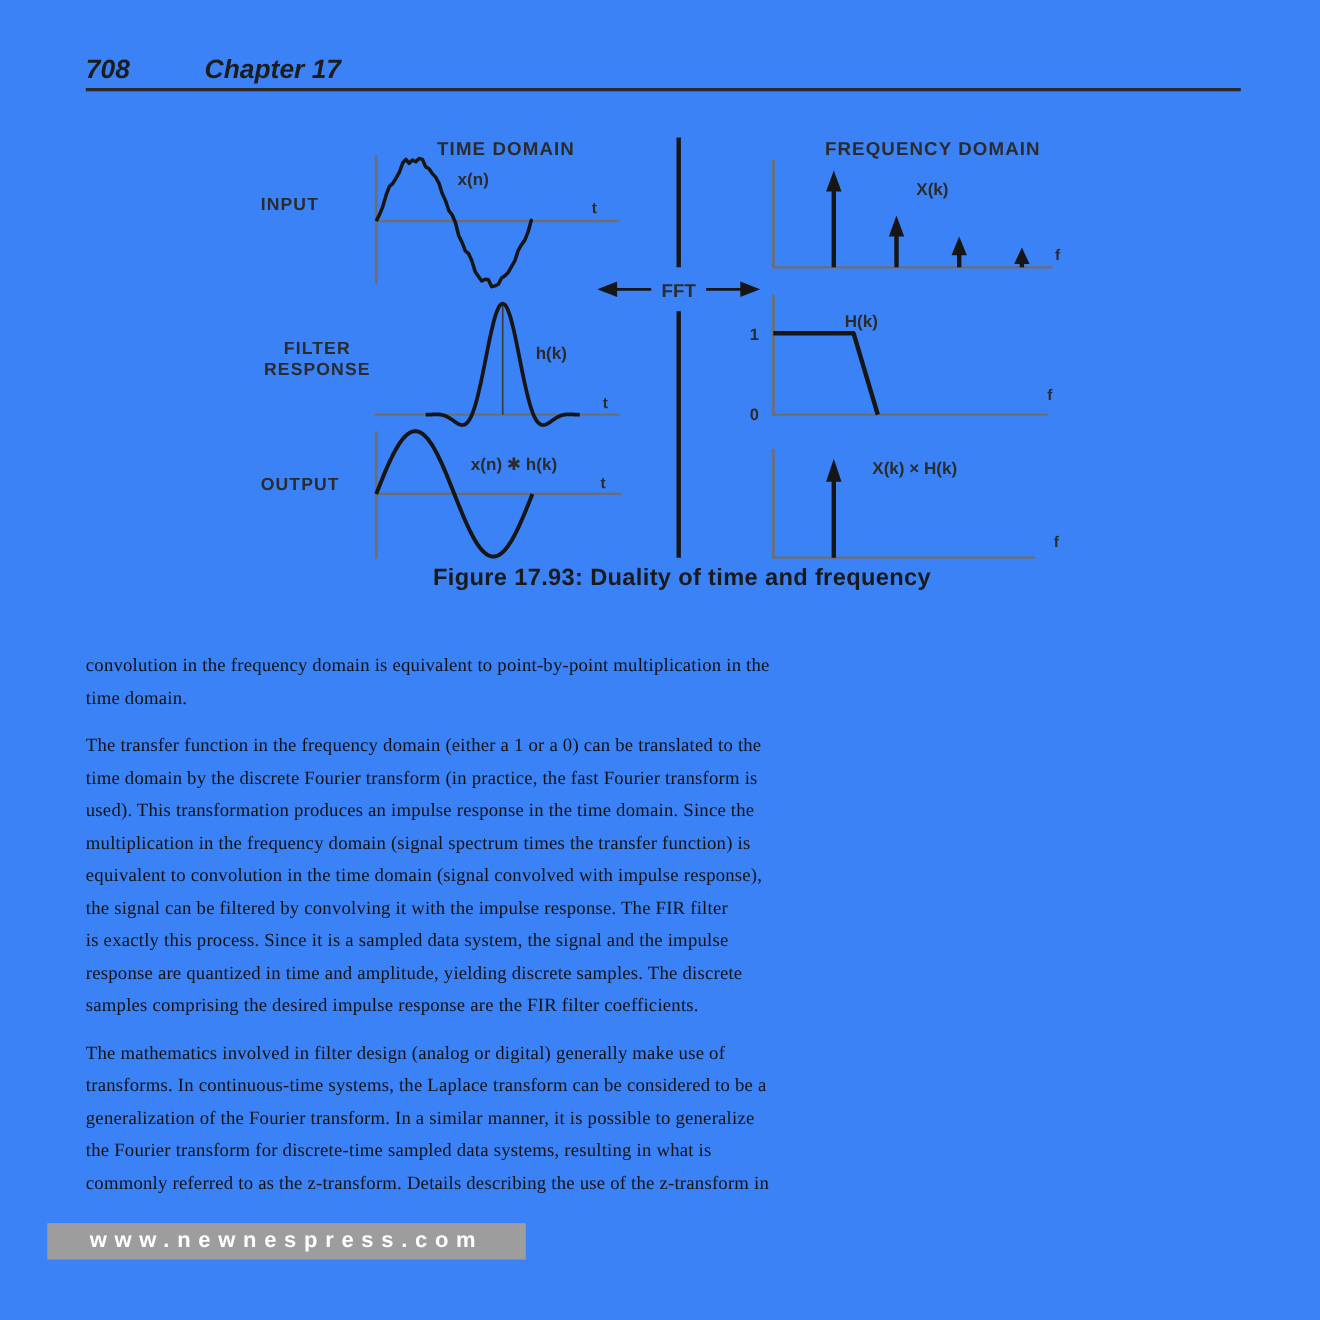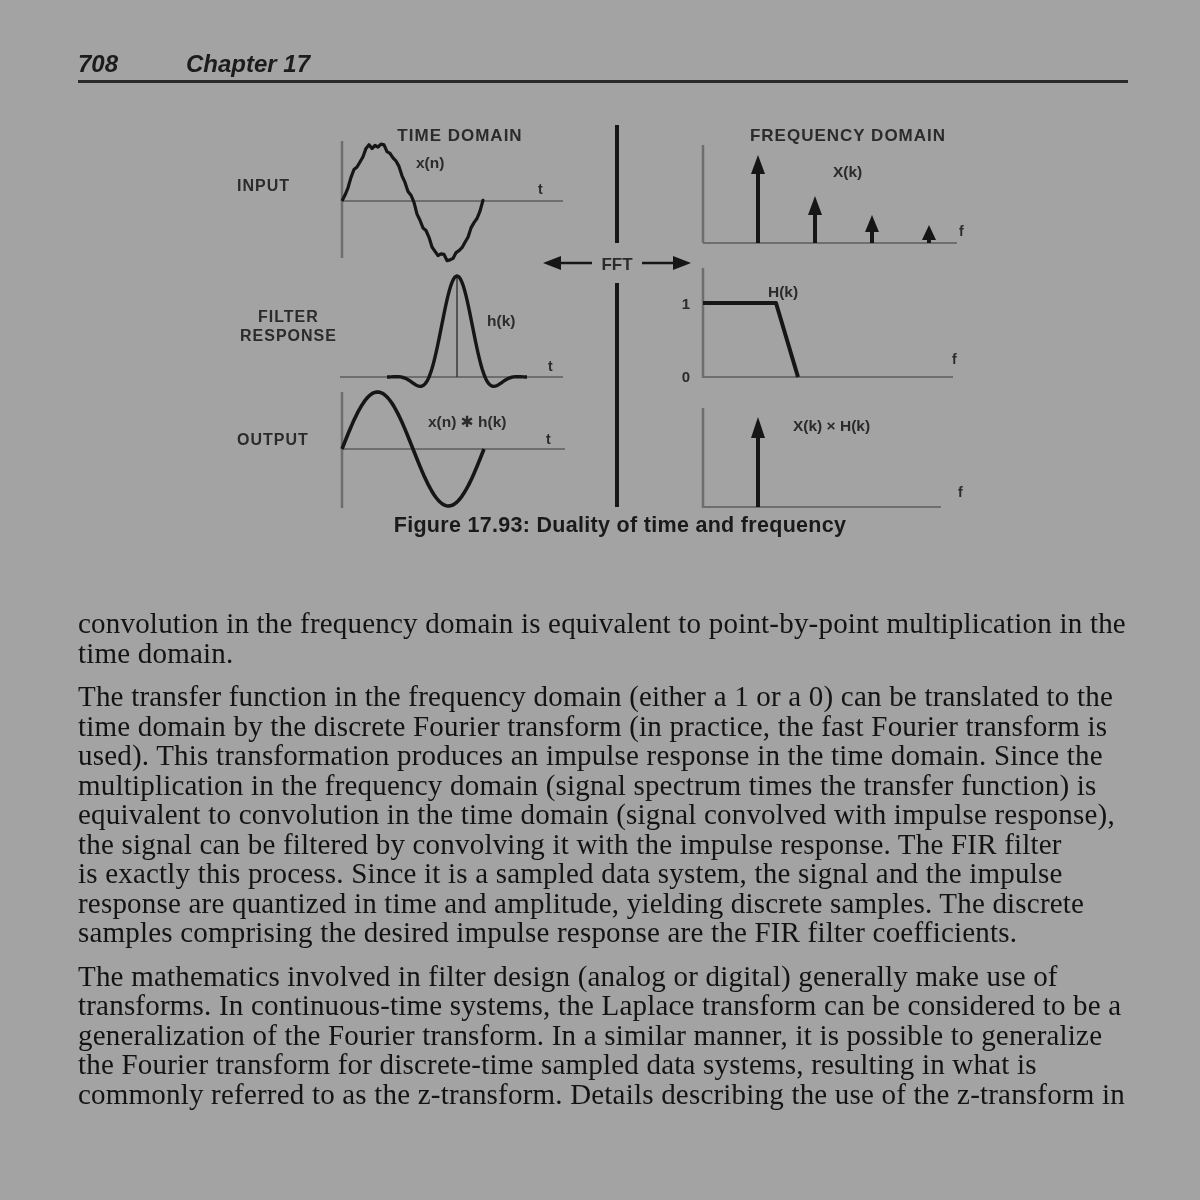--- a/index.html
+++ b/index.html
@@ -1,19 +1,19 @@
 <!DOCTYPE html>
 <html><head>
 <meta charset="utf-8">
 <style>
   html,body{margin:0;padding:0;background:#ffffff;}
   .page{
     position:relative;
     width:1200px;height:1200px;
-    background:#a3a3a3;
+    background:#3b82f6;
     font-family:"Liberation Sans",sans-serif;
     overflow:hidden;
   }
   
   .hdr-num{
     position:absolute;left:78px;top:50px;
     font:bold italic 24px "Liberation Sans",sans-serif;
     color:#1c1c1c;
   }
   .hdr-chap{
@@ -35,23 +35,22 @@
   .fig-caption{
     position:absolute;left:0;top:513px;width:1200px;
     text-align:center;
     font:bold 21.5px "Liberation Sans",sans-serif;
     color:#1a1a1a;letter-spacing:.3px;margin-left:20px;
   }
   
   .bodytext{
     position:absolute;left:78px;top:590px;width:1060px;
     font-family:"Liberation Serif","DejaVu Serif",serif;
-    font-size:29px;line-height:29.5px;color:#131313;
+    font-size:17px;line-height:29.5px;color:#131313;
     letter-spacing:.2px;
-    margin-top:19px;
   }
   .bodytext p{
     margin:0 0 14px 0;
     white-space:pre-line;
   }
   
   .footer-bar{
     position:absolute;left:43px;top:1112px;width:435px;height:33px;
     background:#9d9d9d;
     display:flex;align-items:center;justify-content:center;
@@ -163,14 +162,17 @@
 is exactly this process. Since it is a sampled data system, the signal and the impulse
 response are quantized in time and amplitude, yielding discrete samples. The discrete
 samples comprising the desired impulse response are the FIR filter coefficients.</p>
     <p>The mathematics involved in filter design (analog or digital) generally make use of
 transforms. In continuous-time systems, the Laplace transform can be considered to be a
 generalization of the Fourier transform. In a similar manner, it is possible to generalize
 the Fourier transform for discrete-time sampled data systems, resulting in what is
 commonly referred to as the z-transform. Details describing the use of the z-transform in</p>
   </div>
 
+  <div class="footer-bar">
+    <span class="footer-url">www.newnespress.com</span>
+  </div>
 
 </div>
 
 </body></html>

